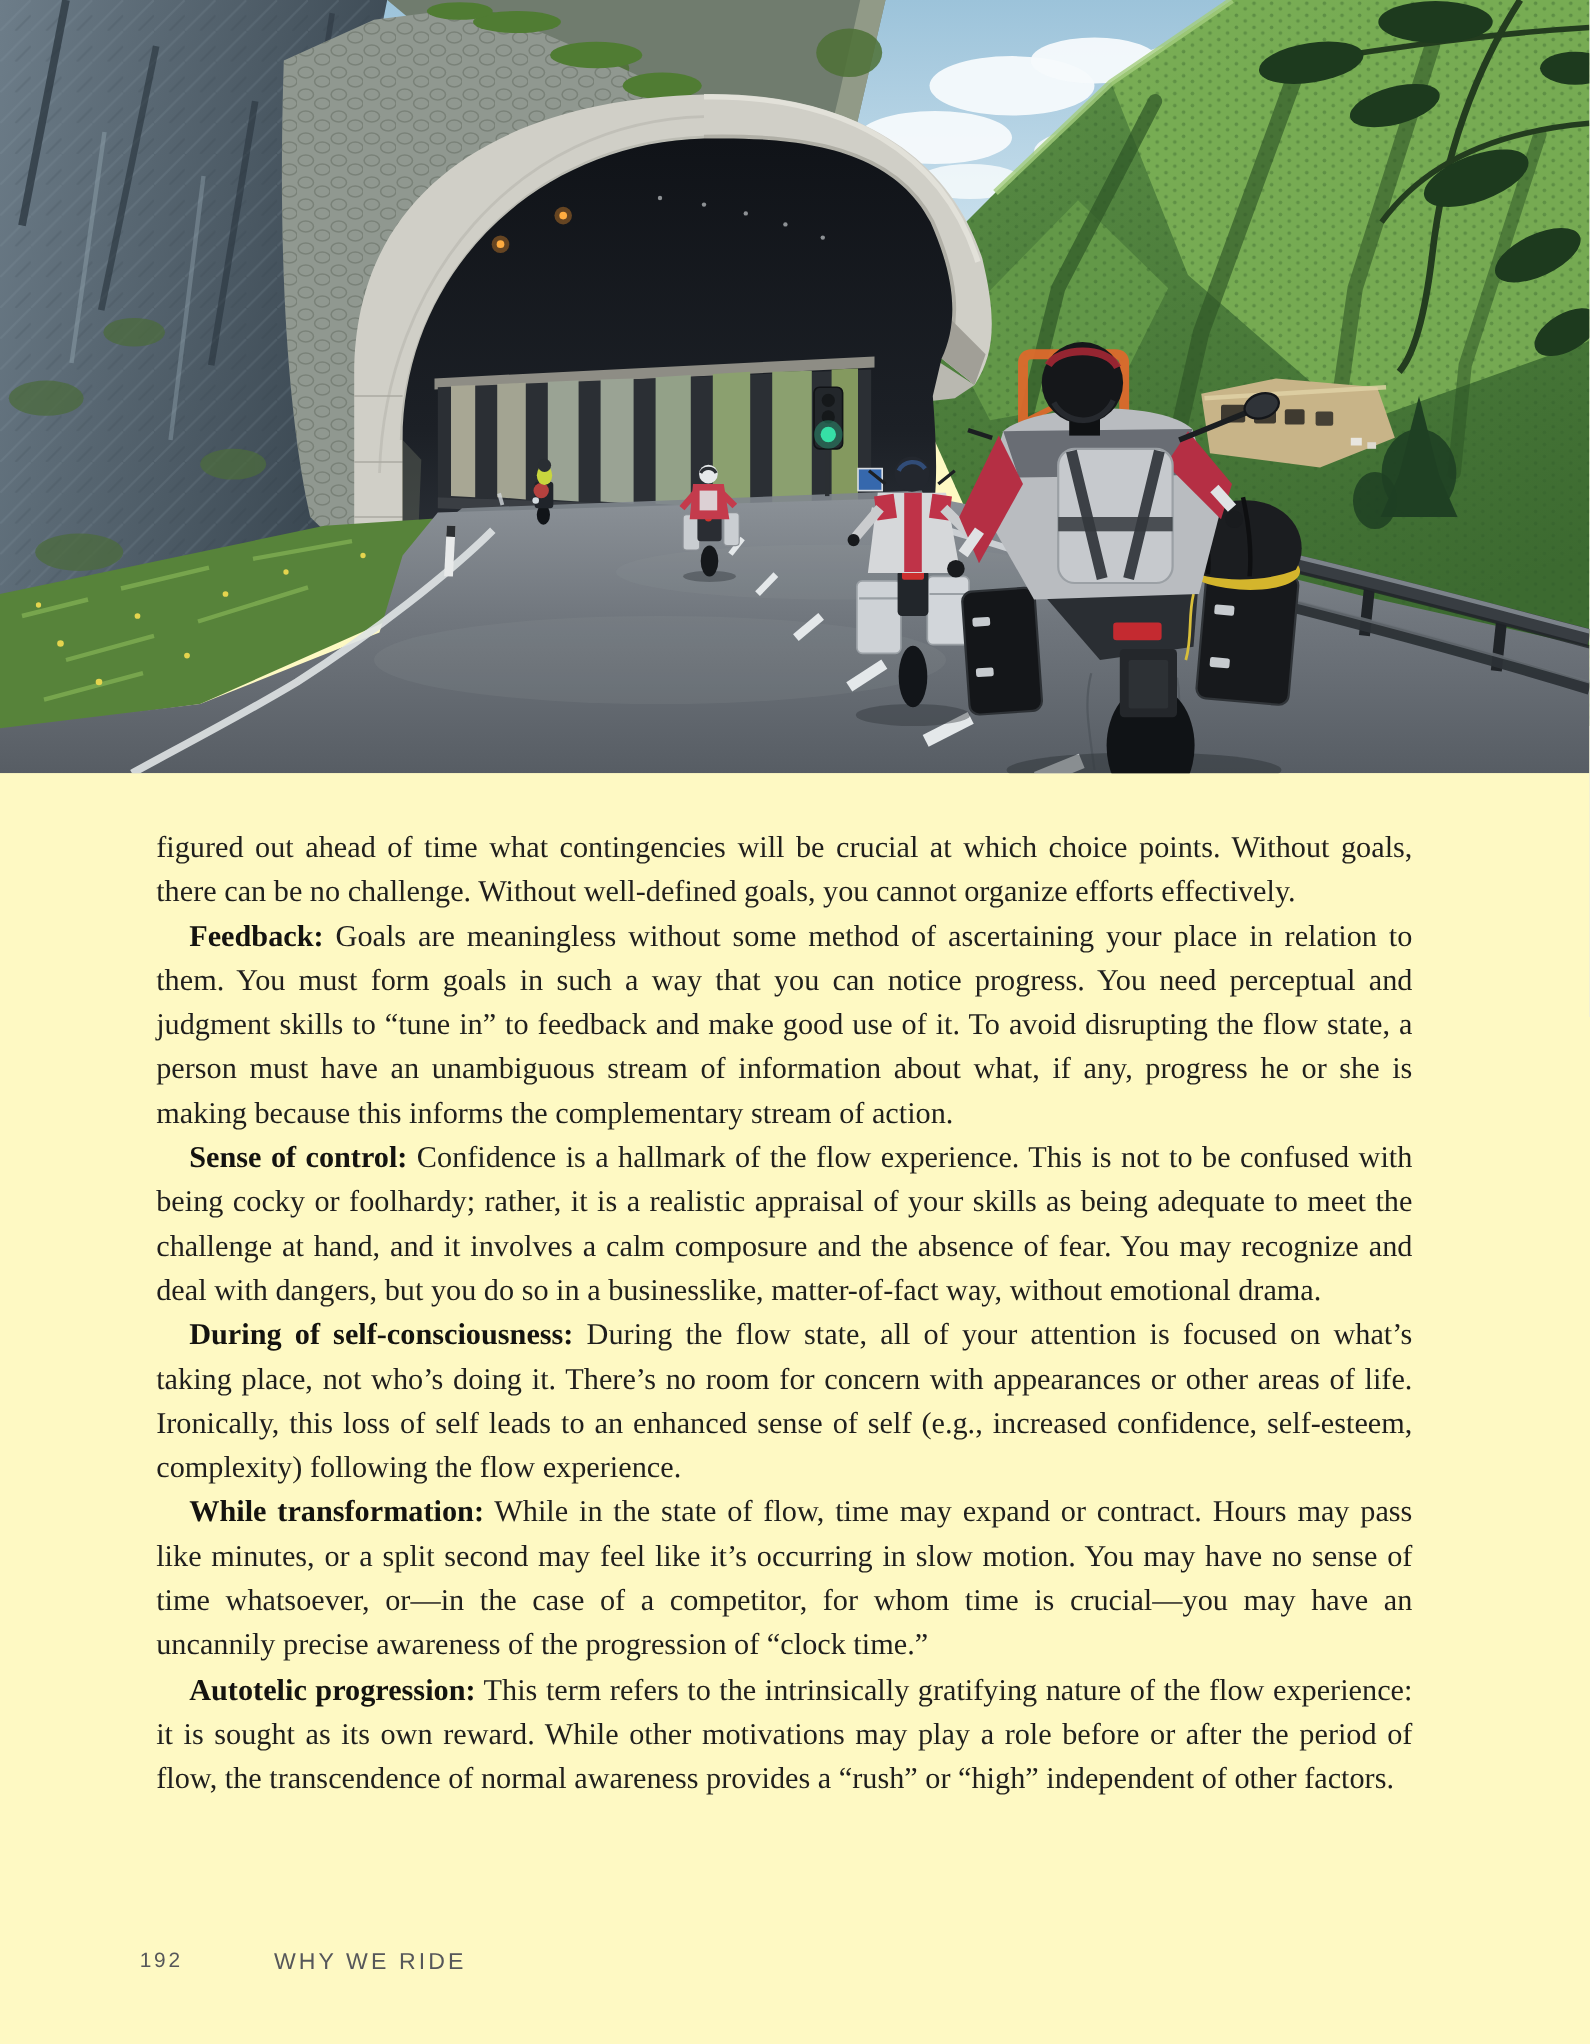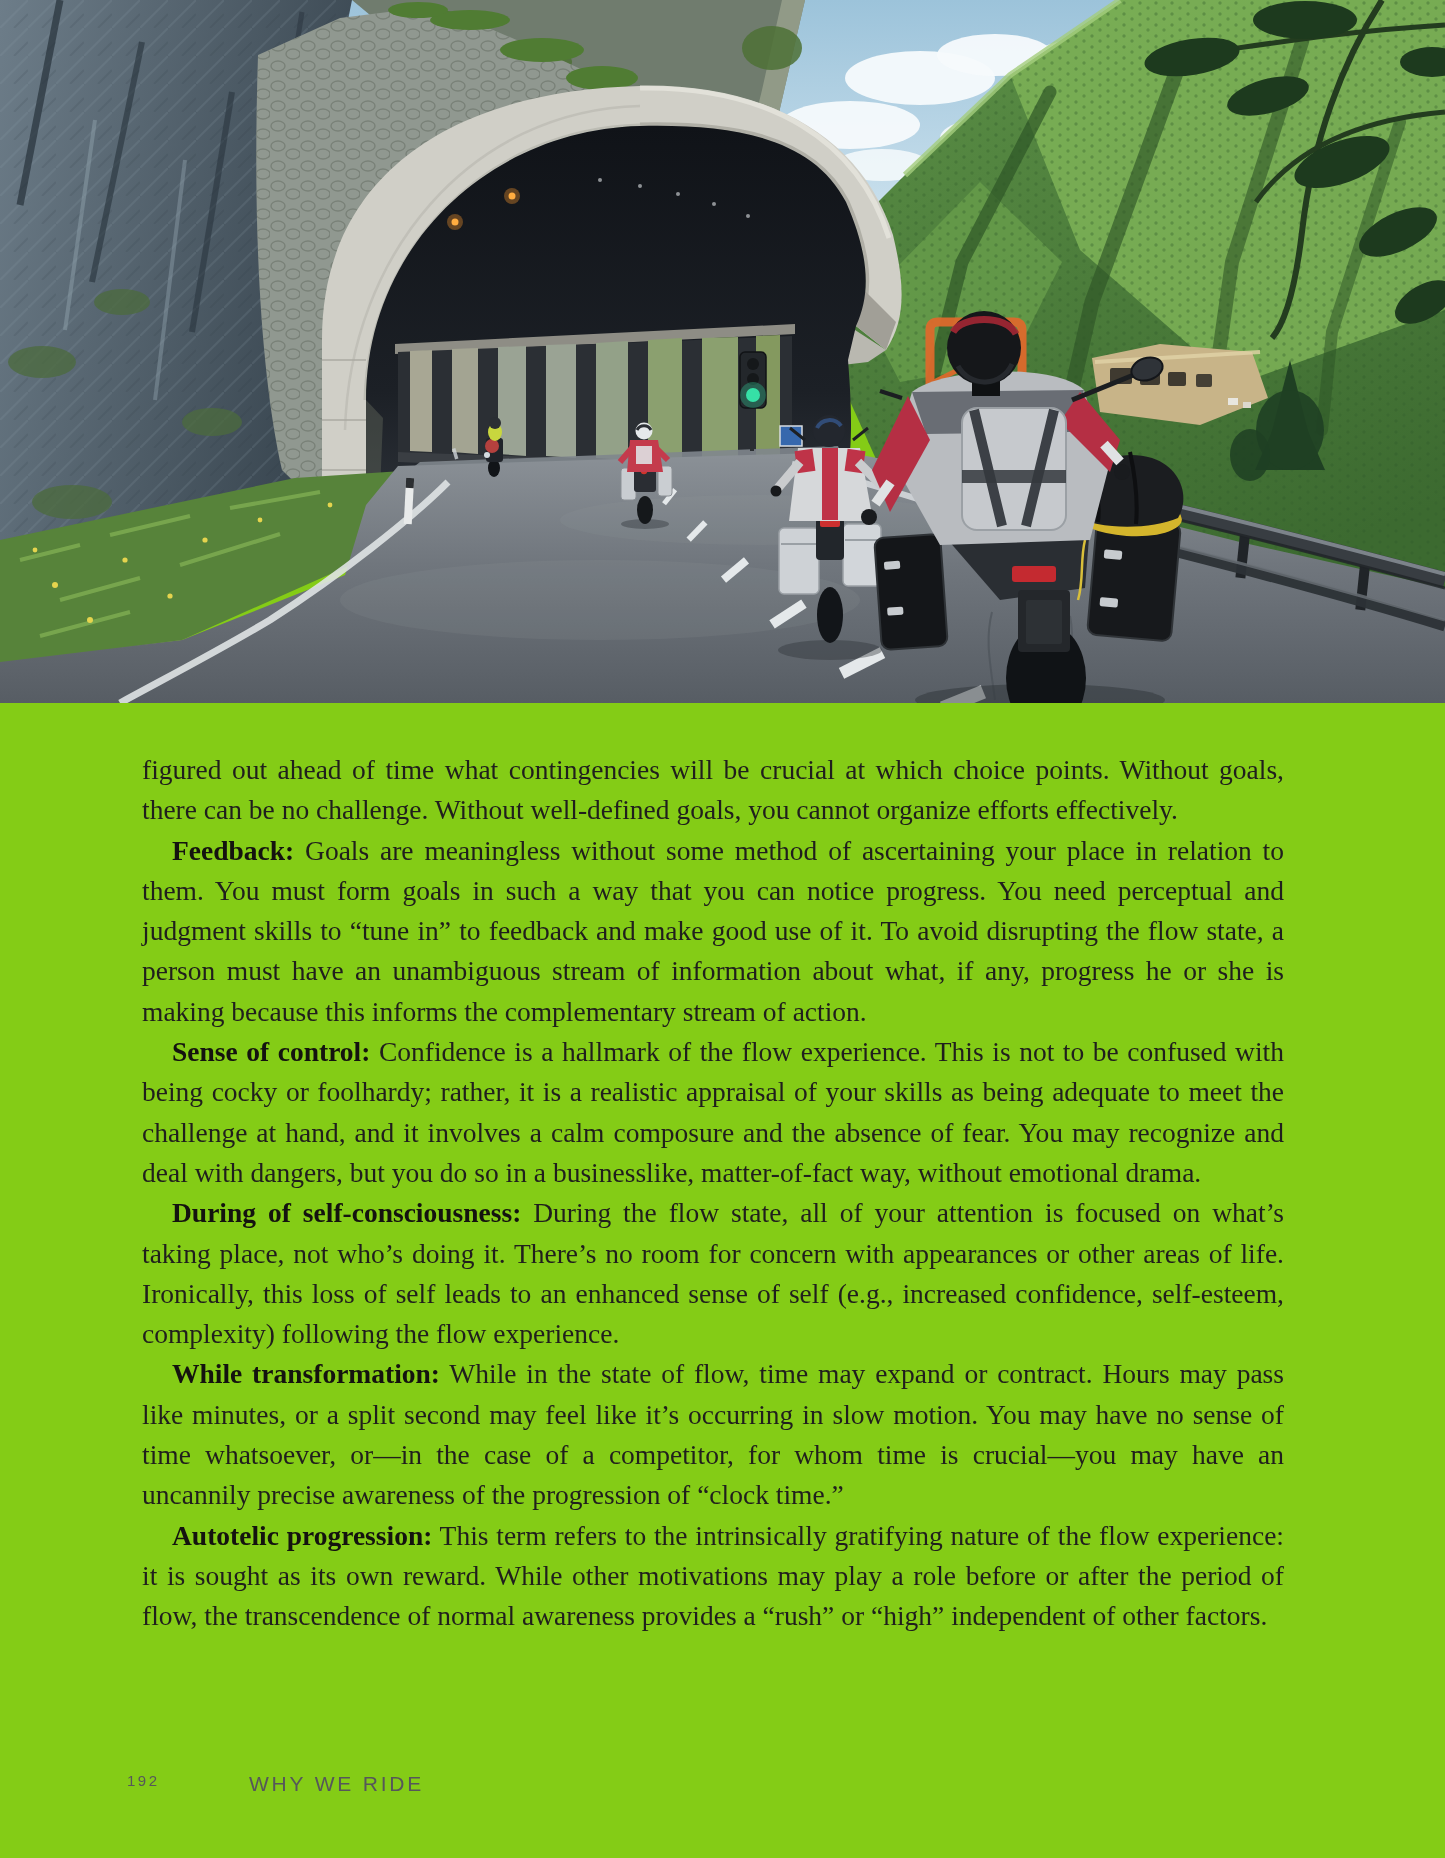--- a/index.html
+++ b/index.html
@@ -1,27 +1,27 @@
 <!DOCTYPE html>
 <html><head>
 <meta charset="utf-8">
 <style>
   html,body{margin:0;padding:0;background:#e8e8e8;}
-  .page{position:relative;width:1445px;height:1858px;background:#84cc16;overflow:hidden;margin:0 auto;
+  .page{position:relative;width:1445px;height:1858px;background:#fef9c3;overflow:hidden;margin:0 auto;
         font-family:"Liberation Serif",serif;}
   .photo{position:absolute;left:0;top:0;width:1445px;height:703px;margin:0;display:block;}
   .photo svg{display:block;width:1445px;height:703px;}
   .article{position:absolute;left:142px;top:750px;width:1142px;
            font-size:27.5px;line-height:40.3px;color:#201f1d;text-align:justify;}
   .article p{margin:0;padding:0;}
   .article p.indent{text-indent:30px;}
   .article b{font-weight:700;color:#14130f;}
   .pagefoot{position:absolute;left:0;top:1772px;width:1445px;height:40px;
             font-family:"Liberation Sans",sans-serif;color:#56575a;}
-  .pagenum{position:absolute;left:127px;top:0;font-size:15px;letter-spacing:2.5px;}
+  .pagenum{position:absolute;left:127px;top:0;font-size:19px;letter-spacing:2.5px;}
   .runhead{position:absolute;left:229px;top:0;font-size:21px;letter-spacing:2.8px;margin-left:20px;}
 </style>
 </head>
 <body>
 
 <div class="page">
 
   <figure class="photo" aria-label="Four motorcyclists with pannier-equipped touring bikes ride a curving alpine road out of an arched avalanche-gallery tunnel set against a slate rock cliff; green forested mountainside, a deep valley and a steel guardrail fall away to the right under a partly cloudy sky; a green traffic signal glows at the tunnel mouth.">
     <svg viewBox="0 0 1445 703" preserveAspectRatio="none" xmlns="http://www.w3.org/2000/svg">
       <defs>

